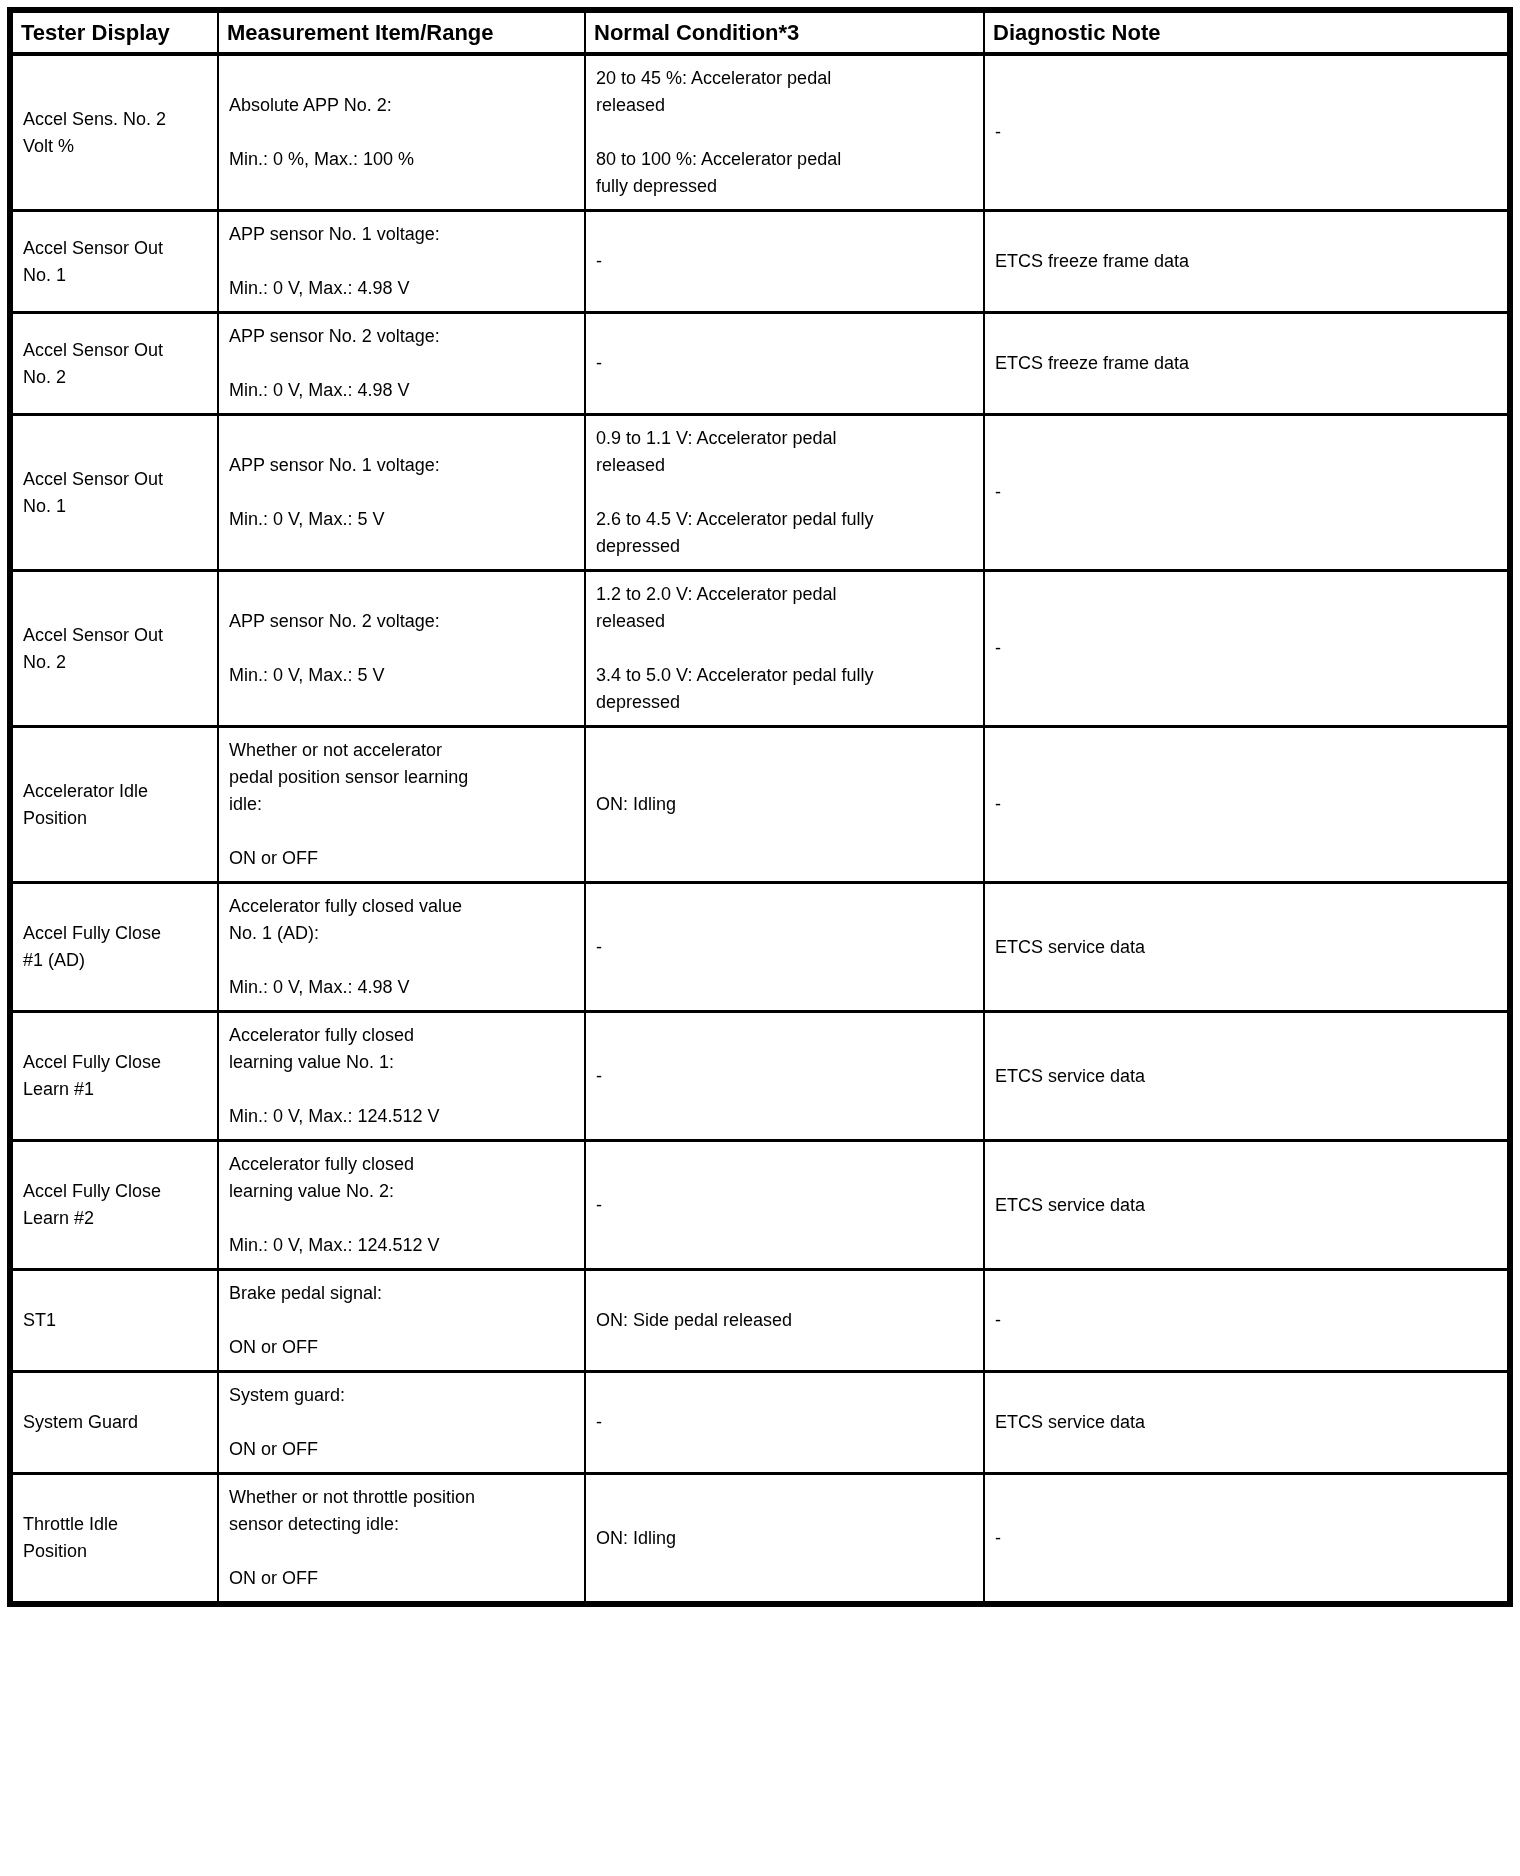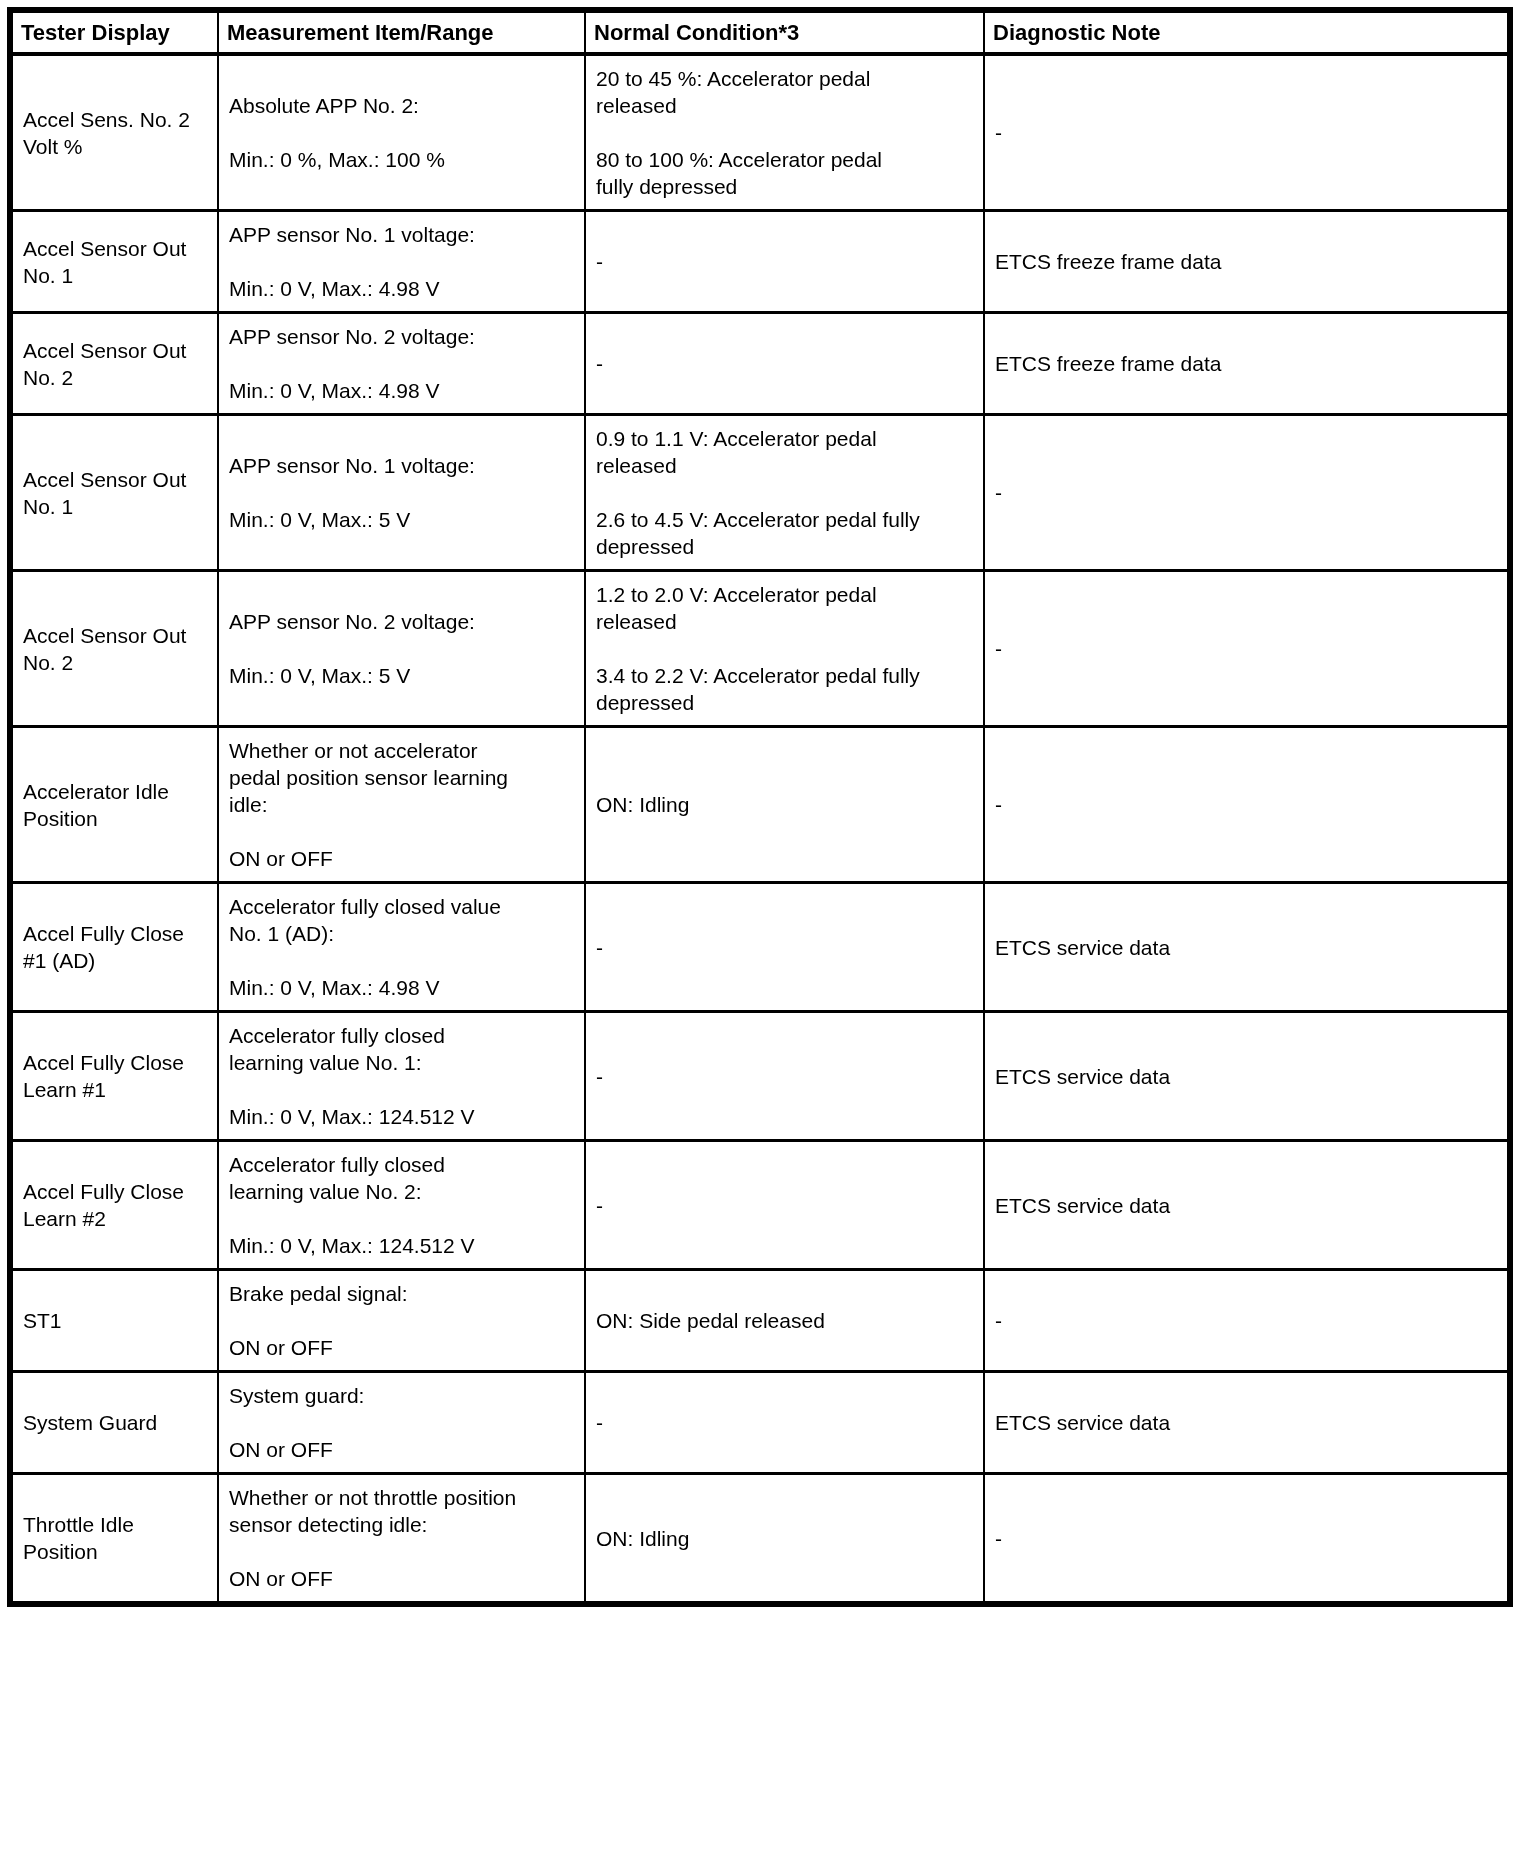--- a/index.html
+++ b/index.html
@@ -32,21 +32,21 @@
     line-height: 27px;
     text-align: left;
     padding: 6px 8px;
     overflow: hidden;
   }
   table.diag td {
     border: 3px solid #000000;
     border-left-width: 2px;
     border-right-width: 2px;
     vertical-align: middle;
-    font-size: 21px;
+    font-size: 18px;
     line-height: 27px;
     padding: 9px 10px;
     overflow: hidden;
   }
   .para {
     white-space: pre-line;
   }
   .para:not(:last-child) {
     margin-bottom: 27px;
   }
@@ -146,21 +146,21 @@
             <div class="para">Accel Sensor Out
 No. 2</div>
           </td>
           <td>
             <div class="para">APP sensor No. 2 voltage:</div>
             <div class="para">Min.: 0 V, Max.: 5 V</div>
           </td>
           <td>
             <div class="para">1.2 to 2.0 V: Accelerator pedal
 released</div>
-            <div class="para">3.4 to 2.2 V: Accelerator pedal fully
+            <div class="para">3.4 to 5.0 V: Accelerator pedal fully
 depressed</div>
           </td>
           <td>
             <div class="para">-</div>
           </td>
         </tr>
         <tr>
           <td>
             <div class="para">Accelerator Idle
 Position</div>

